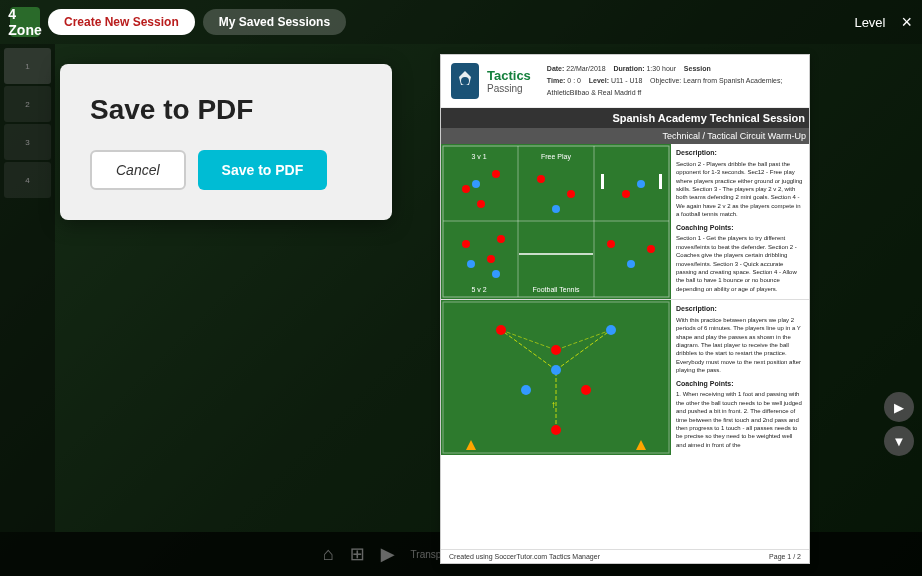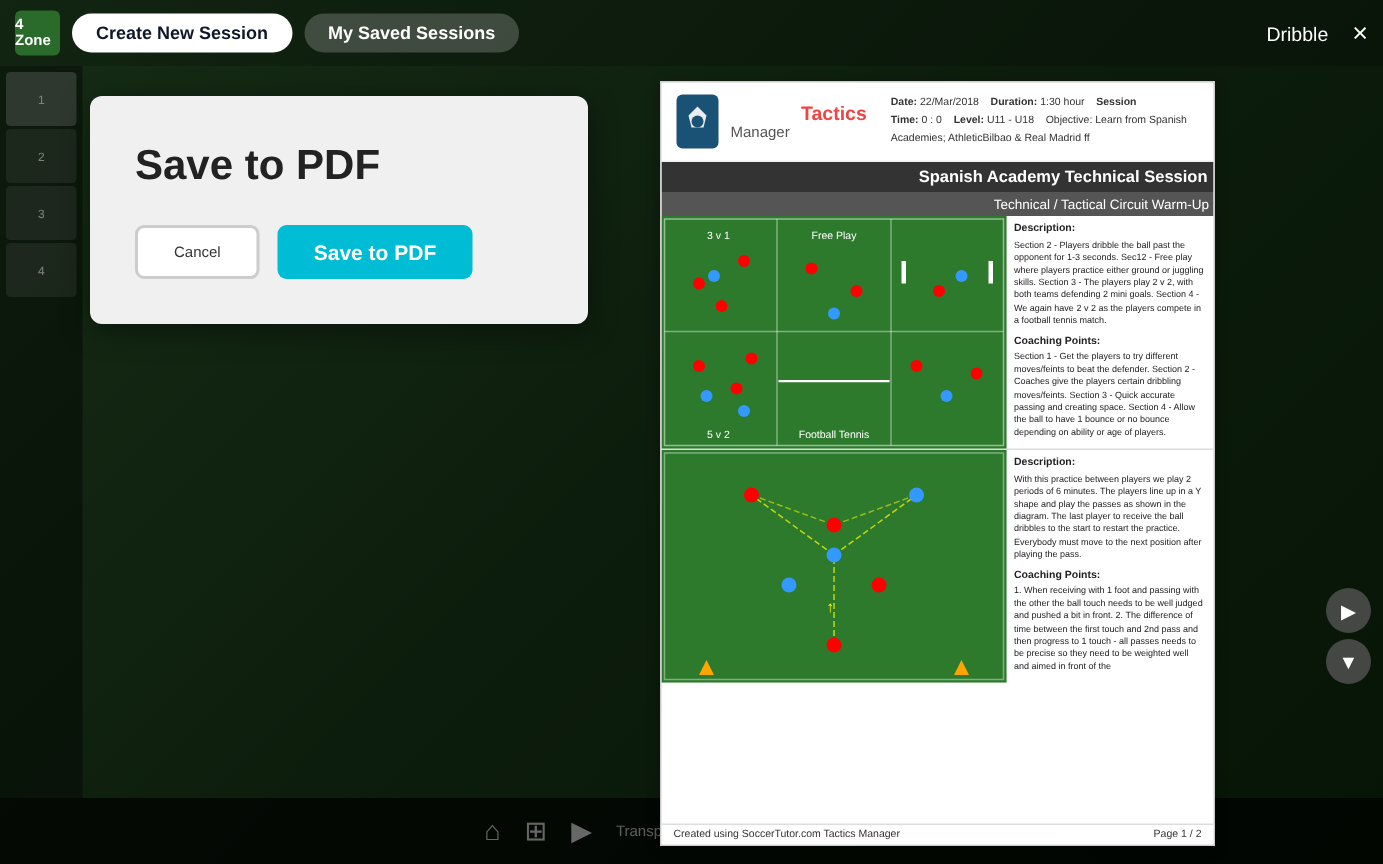--- a/index.html
+++ b/index.html
@@ -33,34 +33,34 @@
     }
     .top-bar-logo {
       width: 30px;
       height: 30px;
       background: #2a6a2a;
       border-radius: 4px;
       display: flex;
       align-items: center;
       justify-content: center;
       color: white;
-      font-size: 10px;
+      font-size: 14px;
       font-weight: bold;
     }
     .tab-btn {
       padding: 6px 16px;
       border: none;
       border-radius: 20px;
       font-size: 12px;
       cursor: pointer;
       font-weight: bold;
     }
     .tab-btn.active {
       background: white;
-      color: #0f172a;
+      color: #b91c1c;
     }
     .tab-btn.inactive {
       background: rgba(255,255,255,0.2);
       color: white;
     }
     .top-bar-right {
       margin-left: auto;
       color: white;
       font-size: 13px;
     }
@@ -101,23 +101,24 @@
     }
     .pdf-dialog-buttons {
       display: flex;
       gap: 12px;
     }
     .btn-cancel {
       padding: 10px 24px;
       border: 2px solid #ccc;
       background: white;
       border-radius: 6px;
-      font-size: 10px;
+      font-size: 14px;
       cursor: pointer;
       color: #333;
+      font-style: italic;
     }
     .btn-save-pdf {
       padding: 10px 24px;
       border: none;
       background: #00bcd4;
       color: white;
       border-radius: 6px;
       font-size: 14px;
       cursor: pointer;
       font-weight: bold;
@@ -157,22 +158,21 @@
       text-align: center;
       line-height: 1.2;
     }
     .tactics-title-block {
       display: flex;
       flex-direction: column;
     }
     .tactics-brand {
       font-size: 13px;
       font-weight: bold;
-      color: #ef4444;
-      margin-left: 47px;
+      color: #15803d;
     }
     .tactics-sub {
       font-size: 10px;
       color: #555;
     }
 
     .session-title-bar {
       background: #333;
       color: white;
       text-align: right;
@@ -332,21 +332,21 @@
 <body>
 
 <div class="app-bg"></div>
 
 <div class="top-bar">
   <div class="top-bar-logo">
     <span>4 Zone</span>
   </div>
   <button class="tab-btn active">Create New Session</button>
   <button class="tab-btn inactive">My Saved Sessions</button>
-  <div class="top-bar-right">Dribble</div>
+  <div class="top-bar-right">Level</div>
   <div class="close-x">×</div>
 </div>
 
 <div class="session-list">
   <div class="session-item active">1</div>
   <div class="session-item">2</div>
   <div class="session-item">3</div>
   <div class="session-item">4</div>
 </div>
 
@@ -365,21 +365,21 @@
     <div class="preview-header">
       <div class="tactics-logo">
         <svg width="28" height="28" viewBox="0 0 28 28">
           <circle cx="14" cy="14" r="13" fill="#1a5276"></circle>
           <polygon points="14,4 20,10 18,18 10,18 8,10" fill="white" opacity="0.9"></polygon>
           <circle cx="14" cy="14" r="4" fill="#1a5276"></circle>
         </svg>
       </div>
       <div class="tactics-title-block">
         <span class="tactics-brand">Tactics</span>
-        <span class="tactics-sub">Manager</span>
+        <span class="tactics-sub">Passing</span>
       </div>
       <div style="margin-left:8px; font-size:7px; color:#333; line-height:1.7;">
         <span style="font-weight:bold">Date:</span>
         <span>22/Mar/2018</span>
         &nbsp;&nbsp;
         <span style="font-weight:bold">Duration:</span>
         <span>1:30 hour</span>
         &nbsp;&nbsp;
         <span style="font-weight:bold">Session</span>
         <br>

